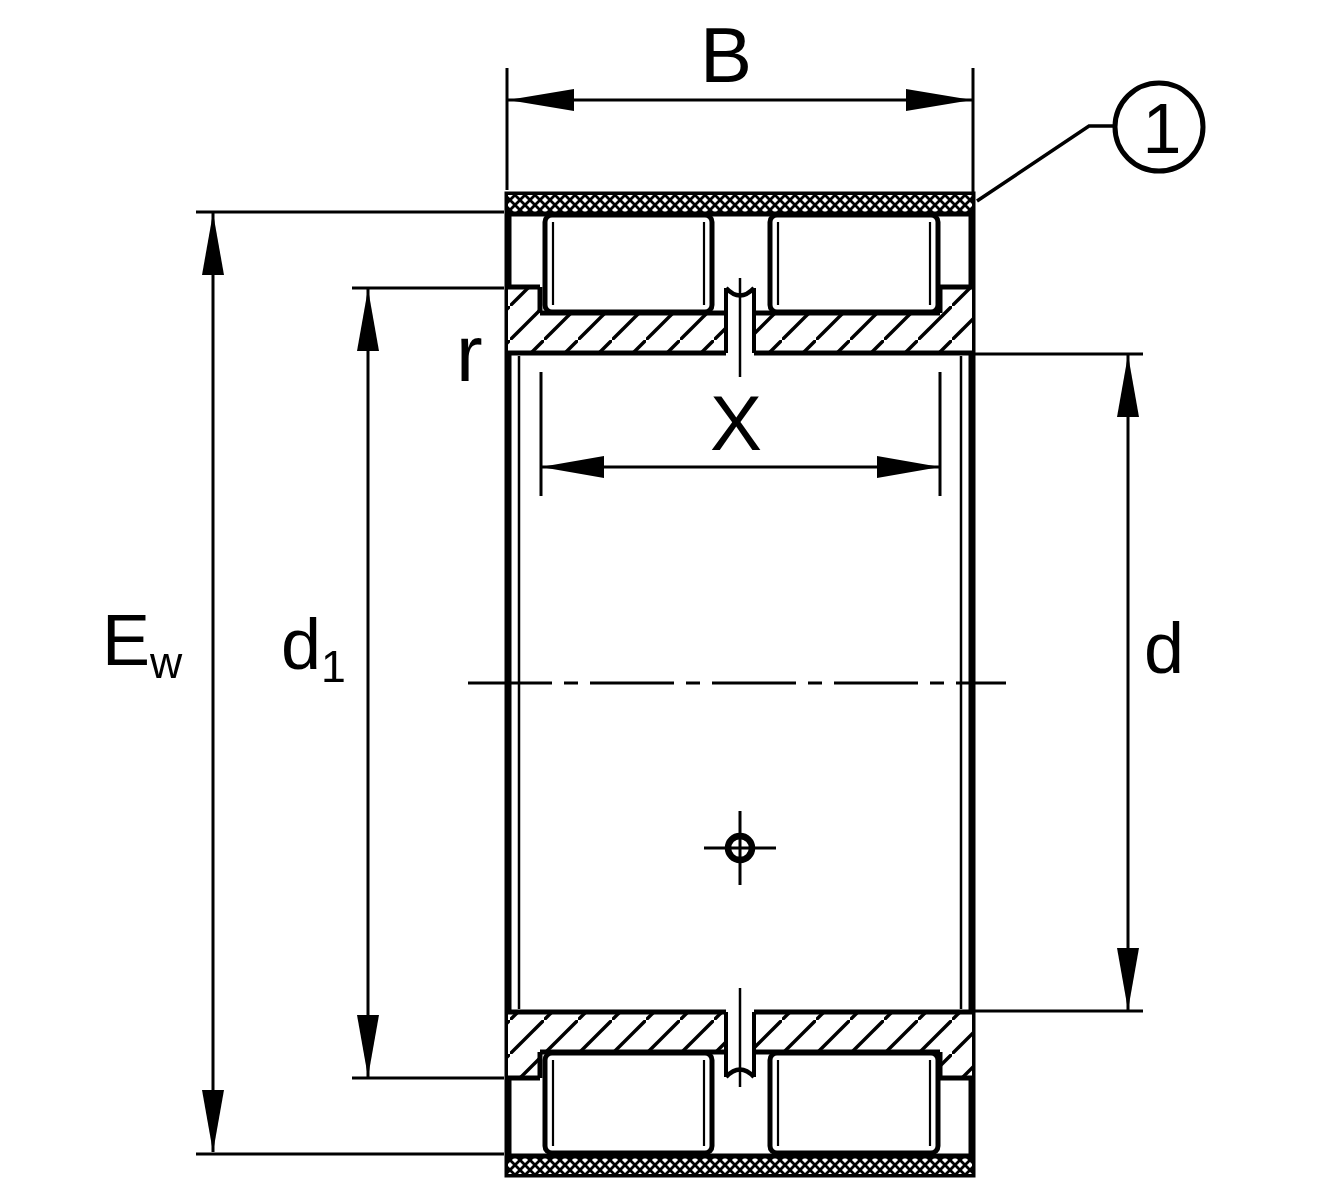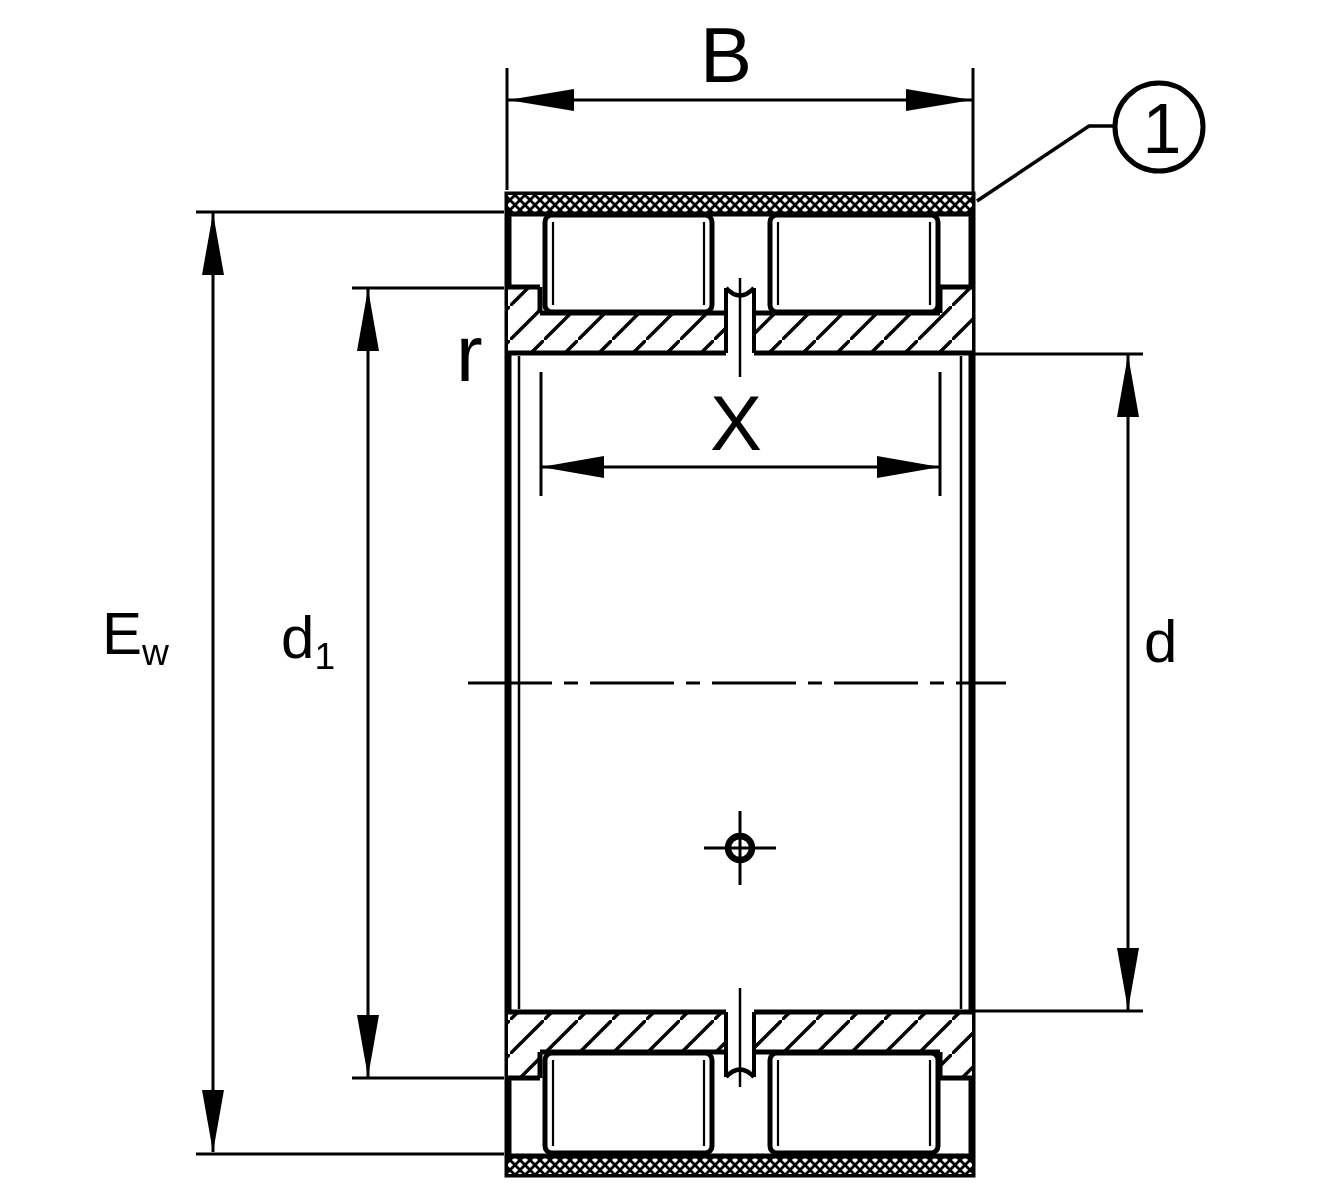--- a/index.html
+++ b/index.html
@@ -12,21 +12,21 @@
   }
   #drawing{position:absolute;left:0;top:0;}
   .dimlabel{
     position:absolute;
     color:#000;
     line-height:1;
     white-space:nowrap;
     user-select:none;
   }
   .big{font-size:78px;}
-  .mid{font-size:60px;}
+  .mid{font-size:72px;}
   .sub{font-size:0.62em;vertical-align:-0.30em;}
   .center-x{transform:translateX(-50%);}
   #label-callout-digit{
     transform:translate(-50%,-50%);
     font-size:70px;
   }
 </style>
 </head>
 <body>
 

